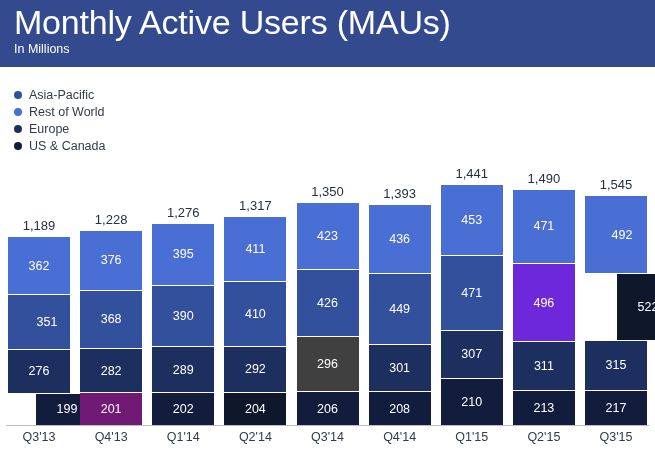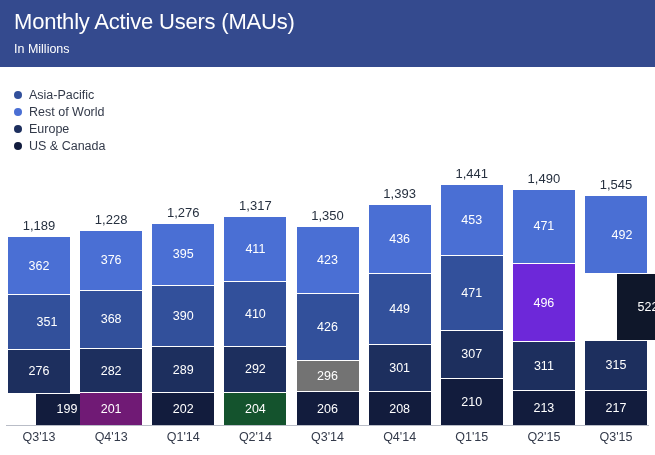--- a/index.html
+++ b/index.html
@@ -21,21 +21,21 @@
     left: 0;
     top: 0;
     width: 655px;
     height: 67px;
     background: #344a8e;
     box-sizing: border-box;
     padding: 4px 0 0 14px;
   }
   #chart-title {
     color: #ffffff;
-    font-size: 22px;
+    font-size: 34px;
     line-height: 36px;
     font-weight: 400;
     letter-spacing: -0.2px;
     white-space: nowrap;
   }
   #chart-subtitle {
     color: #ffffff;
     font-size: 12.5px;
     line-height: 16px;
     font-weight: 400;
@@ -231,35 +231,35 @@
         <div class="bar-stack">
           <div class="bar-seg" style="background: rgb(74, 111, 212); height: 64.91px;">
             <span>411</span>
           </div>
           <div class="bar-seg" style="background: rgb(50, 80, 155); height: 64.75px;">
             <span>410</span>
           </div>
           <div class="bar-seg" style="background: rgb(29, 47, 94); height: 46.12px;">
             <span>292</span>
           </div>
-          <div class="bar-seg" style="background: #14532d; height: 32.22px;">
+          <div class="bar-seg" style="background: #0f172a; height: 32.22px;">
             <span>204</span>
           </div>
         </div>
       </div>
       <div class="bar-group">
         <div class="bar-total">1,350</div>
         <div class="bar-stack">
           <div class="bar-seg" style="background: rgb(74, 111, 212); height: 66.8px;">
             <span>423</span>
           </div>
           <div class="bar-seg" style="background: rgb(50, 80, 155); height: 67.28px;">
             <span>426</span>
           </div>
-          <div class="bar-seg" style="background: #737373; height: 31px;">
+          <div class="bar-seg" style="background: #404040; height: 55px;">
             <span>296</span>
           </div>
           <div class="bar-seg" style="background: rgb(18, 28, 61); height: 32.53px;">
             <span>206</span>
           </div>
         </div>
       </div>
       <div class="bar-group">
         <div class="bar-total">1,393</div>
         <div class="bar-stack">

